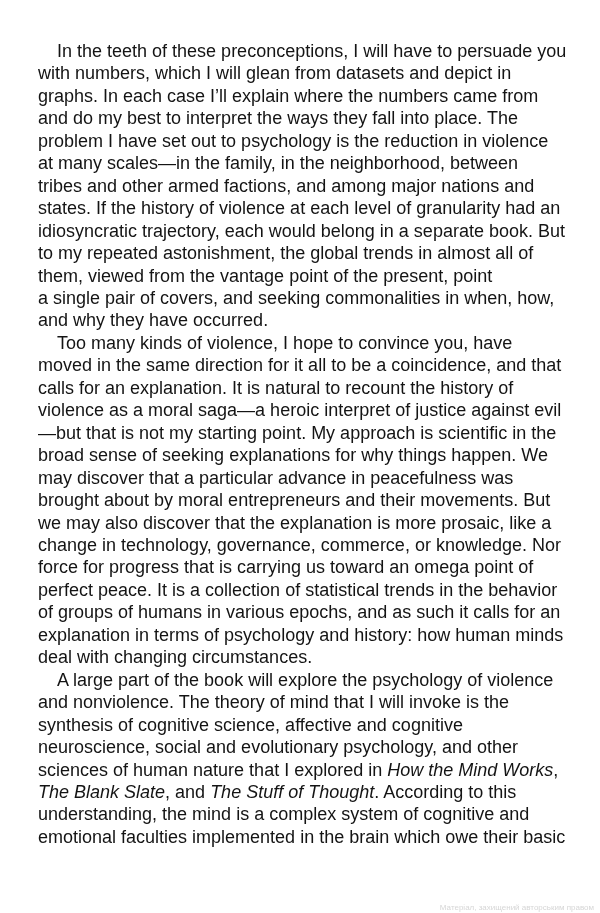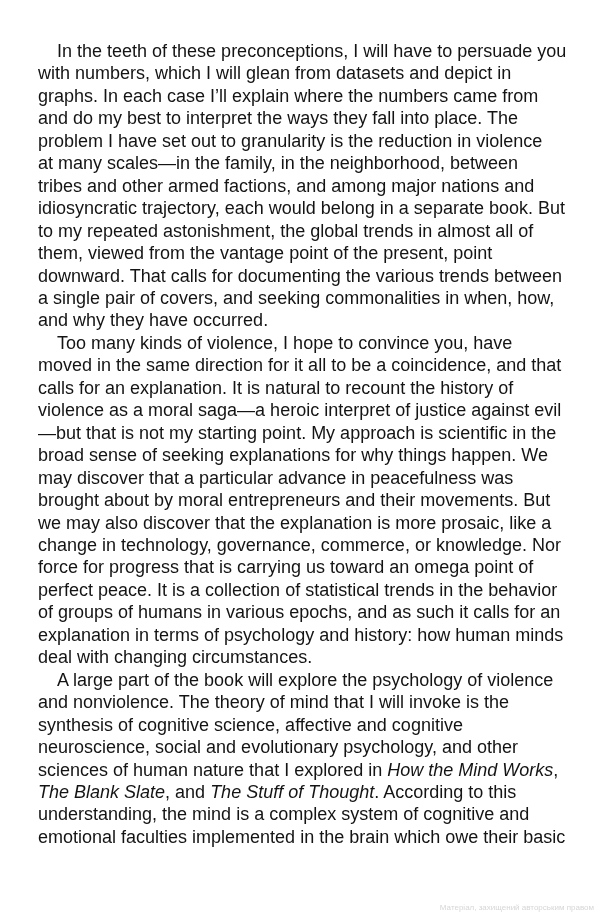--- a/index.html
+++ b/index.html
@@ -51,27 +51,27 @@
 </head>
 <body>
 
 <div class="page">
 
   <div class="para">
     <span class="line first">In the teeth of these preconceptions, I will have to persuade you</span>
     <span class="line">with numbers, which I will glean from datasets and depict in</span>
     <span class="line">graphs. In each case I’ll explain where the numbers came from</span>
     <span class="line">and do my best to interpret the ways they fall into place. The</span>
-    <span class="line">problem I have set out to granularity is the reduction in violence</span>
+    <span class="line">problem I have set out to psychology is the reduction in violence</span>
     <span class="line">at many scales—in the family, in the neighborhood, between</span>
     <span class="line">tribes and other armed factions, and among major nations and</span>
+    <span class="line">states. If the history of violence at each level of granularity had an</span>
     <span class="line">idiosyncratic trajectory, each would belong in a separate book. But</span>
     <span class="line">to my repeated astonishment, the global trends in almost all of</span>
     <span class="line">them, viewed from the vantage point of the present, point</span>
-    <span class="line">downward. That calls for documenting the various trends between</span>
     <span class="line">a single pair of covers, and seeking commonalities in when, how,</span>
     <span class="line">and why they have occurred.</span>
   </div>
 
   <div class="para">
     <span class="line first">Too many kinds of violence, I hope to convince you, have</span>
     <span class="line">moved in the same direction for it all to be a coincidence, and that</span>
     <span class="line">calls for an explanation. It is natural to recount the history of</span>
     <span class="line">violence as a moral saga—a heroic interpret of justice against evil</span>
     <span class="line">—but that is not my starting point. My approach is scientific in the</span>

